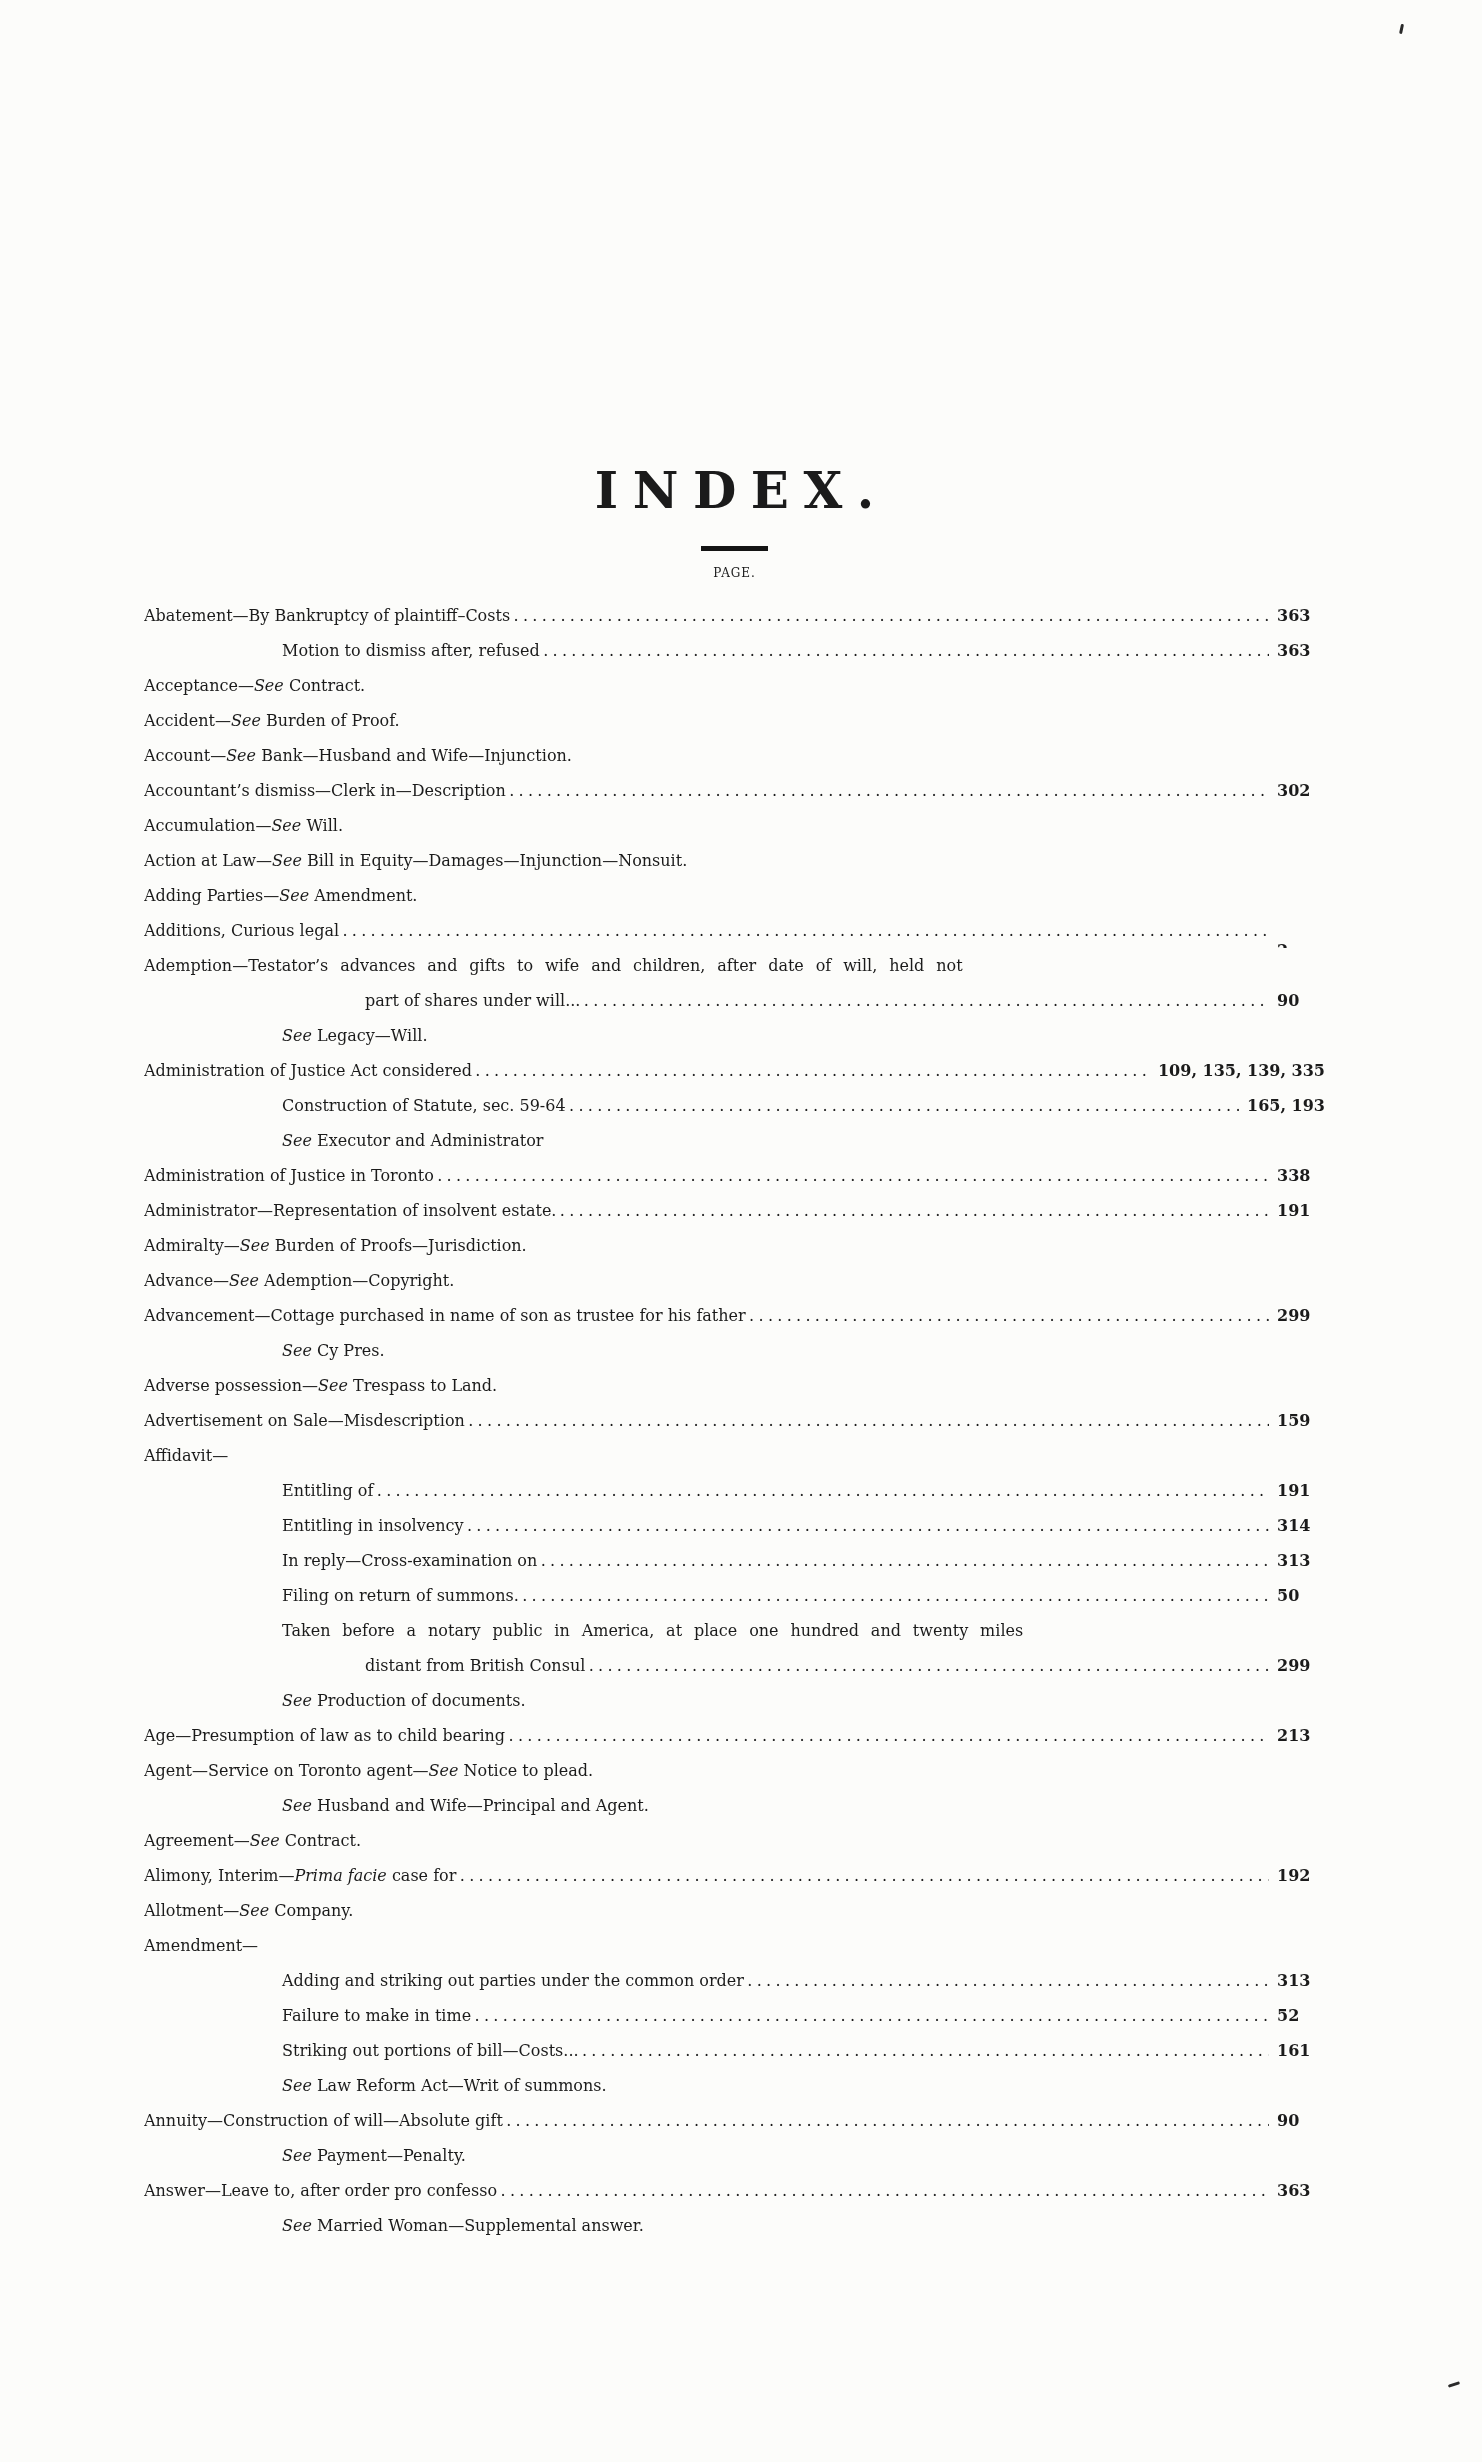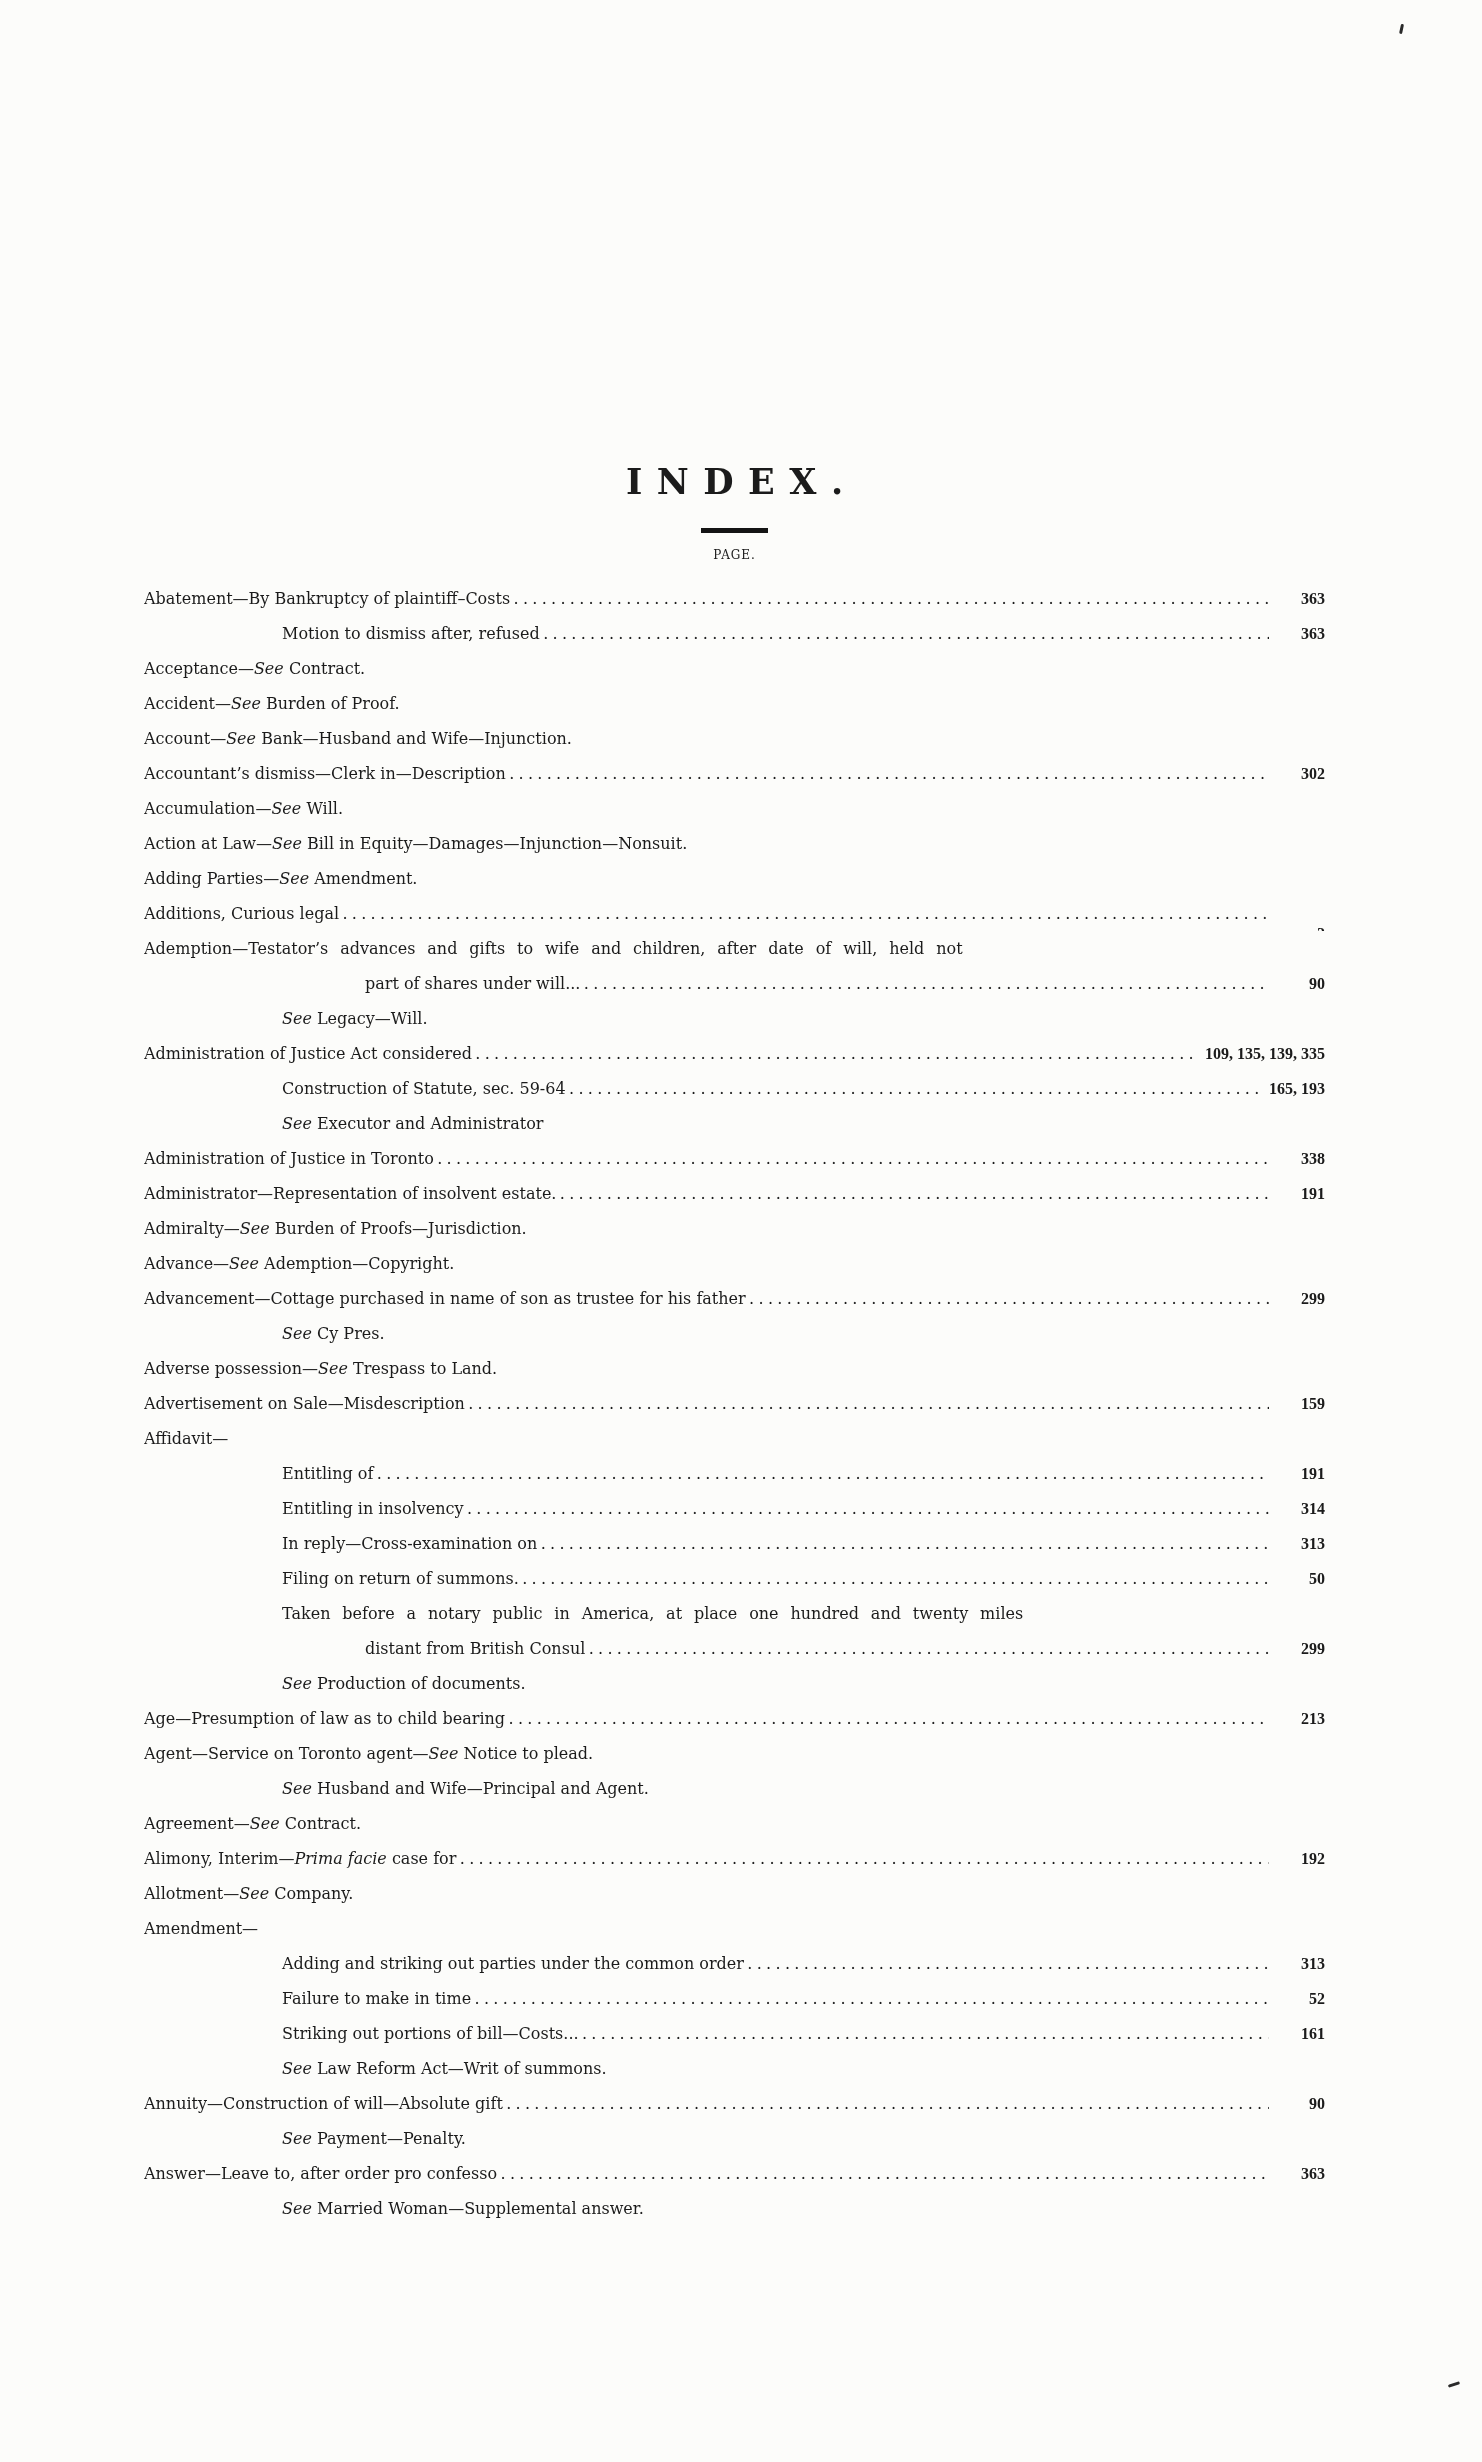--- a/index.html
+++ b/index.html
@@ -12,21 +12,21 @@
     overflow: hidden;
   }
   .content {
     position: absolute;
     left: 144px; top: 0;
     width: 1181px;
     padding-top: 462px;
   }
   .title {
     text-align: center;
-    font-size: 35px;
+    font-size: 50px;
     letter-spacing: 14.5px;
     font-weight: 600;
     line-height: 1.15;
     padding-left: 14.5px; 
   }
   .rule {
     width: 67px; height: 5.1px;
     background: #141414;
     margin: 26px auto 0 auto;
   }
@@ -63,23 +63,22 @@
     margin: 0 8.5px 0 3.4px;
     height: 35px;
   }
   .dots::after {
     content: "..........................................................................................................................................................";
     letter-spacing: 4.3px;
   }
   .pn {
     flex: 0 0 auto;
     min-width: 48px;
-    text-align: right;
+    text-align: left;
     font-weight: 700;
-    font-family: Liberation Serif, serif;
   }
   .pn.drop { transform: translateY(19.7px); }
   
   .speck-top {
     position: absolute; left: 1400px; top: 24px;
     width: 3.4px; height: 10.3px; background: #2a2a2a;
     border-radius: 1.7px; transform: rotate(12deg);
   }
   .speck-bottom {
     position: absolute; left: 1448px; top: 2383px;

